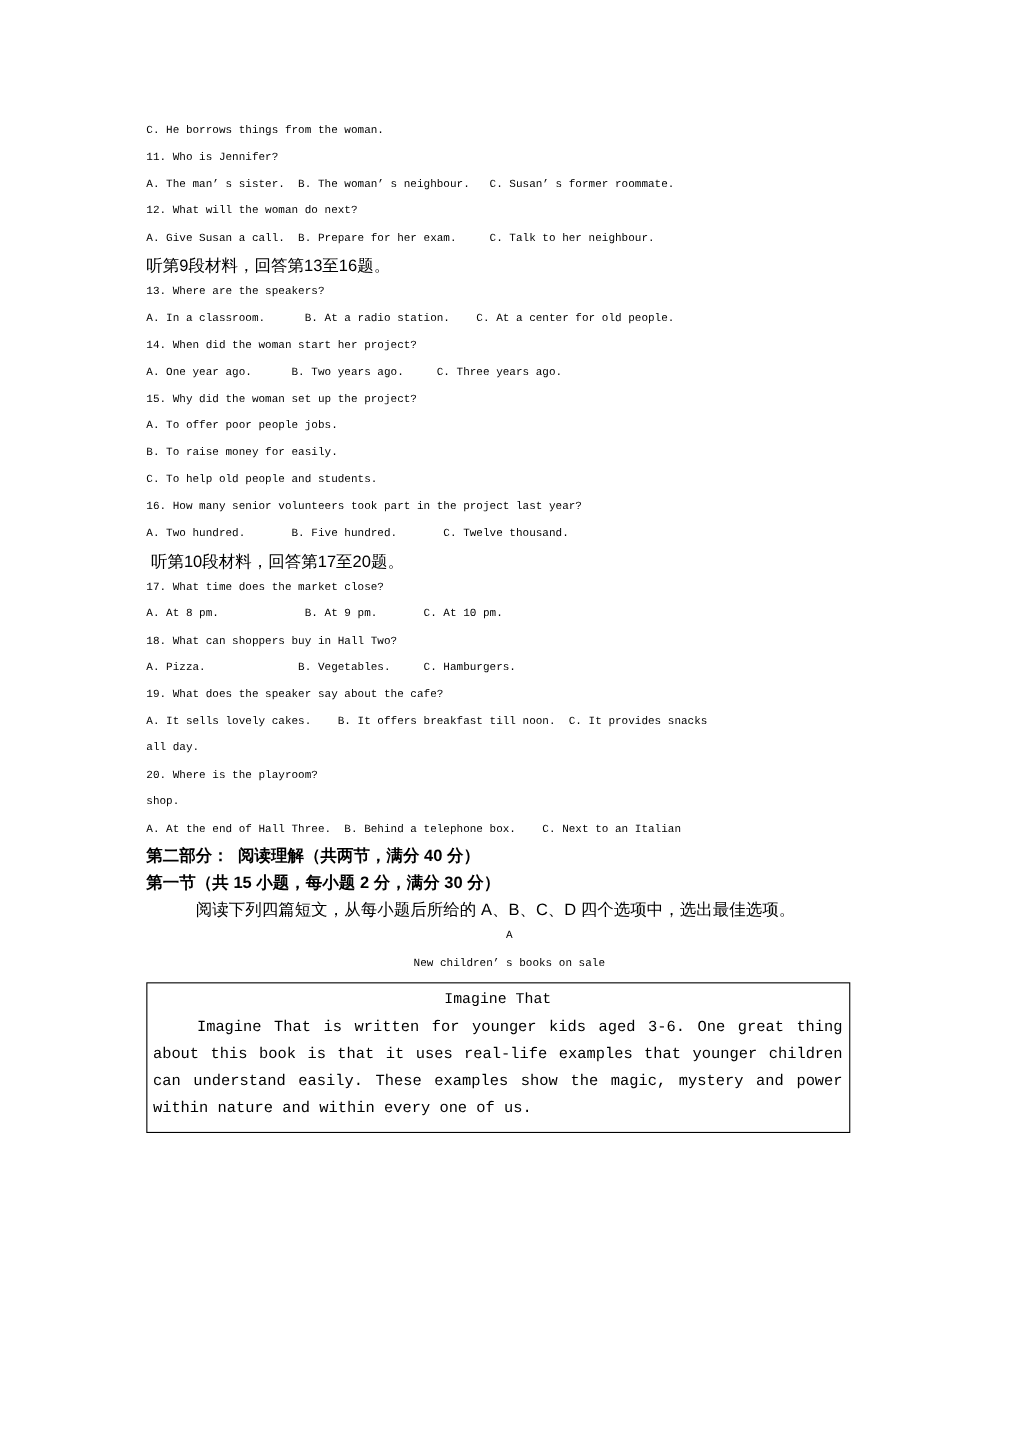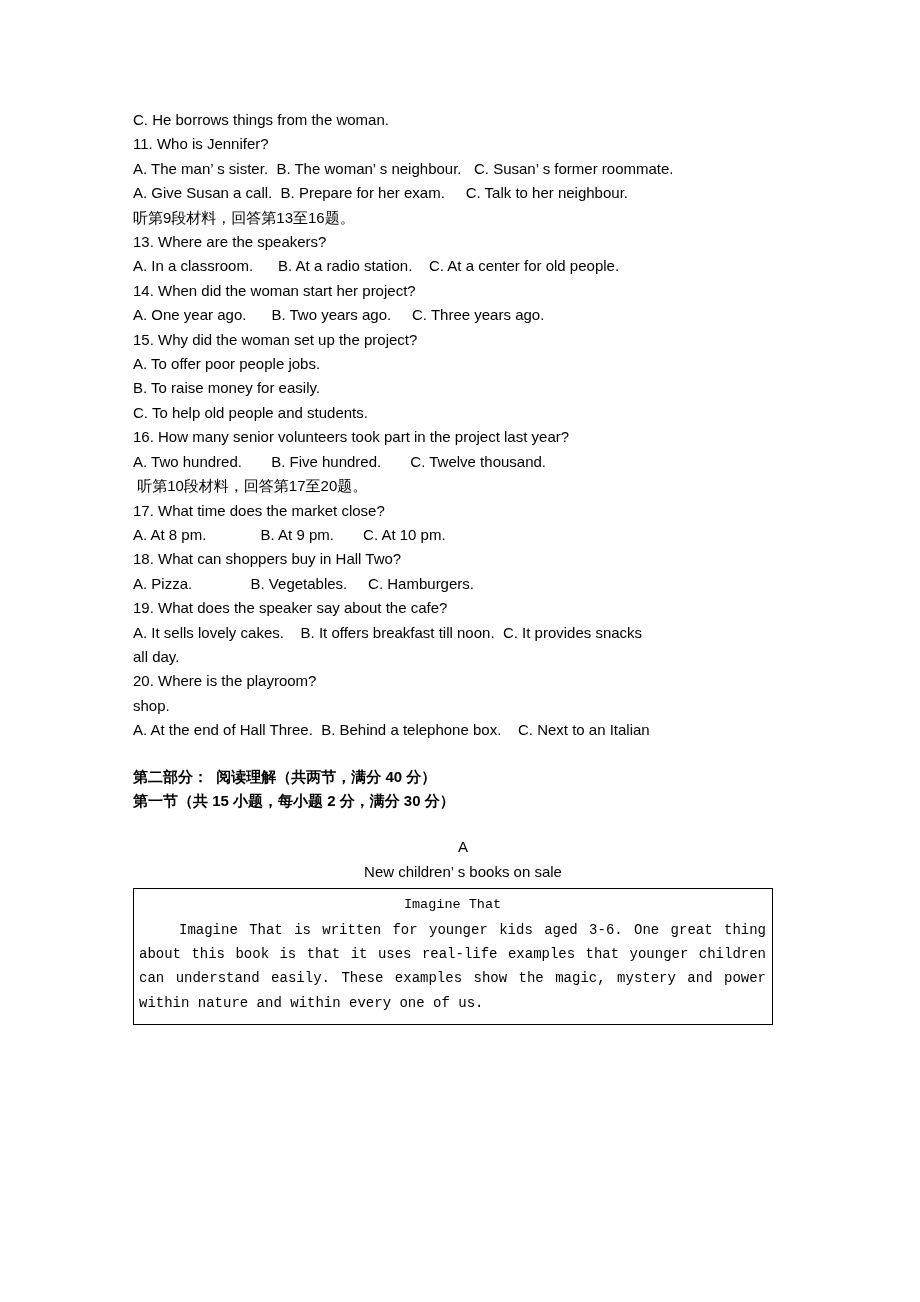--- a/index.html
+++ b/index.html
@@ -12,34 +12,34 @@
     overflow: hidden;
     color: #000000;
   }
   .content {
     position: absolute;
     left: 133px;
     top: 108px;
     width: 700px;
   }
   .line {
-    font-family: Liberation Sans, sans-serif;
-    font-size: 15px;
+    font-family: Liberation Mono, monospace;
+    font-size: 10px;
     line-height: 24.4px;
     white-space: pre;
     color: #000000;
   }
   .line.cjk {
     font-family: Liberation Sans, sans-serif;
     font-size: 15px;
   }
   .line.bold { font-weight: bold; }
   .line.center { text-align: center; width: 660px; white-space: pre; }
   .line.indent { padding-left: 45px; }
-  .line.gap-top { margin-top: 22px; }
+  .line.gap-top { }
   .textbox {
     margin-top: 4px;
     width: 640px;
     border: 1px solid #000000;
     padding: 4px 6px 9px 5px;
     background: #ffffff;
   }
   .box-title {
     text-align: center;
     font-family: "Liberation Mono", "DejaVu Sans Mono", monospace;
@@ -57,20 +57,21 @@
 </style>
 </head>
 <body>
 
 <div class="page">
   <div class="content">
     <div>
         <div class="line">C. He borrows things from the woman.</div>
         <div class="line">11. Who is Jennifer?</div>
         <div class="line">A. The man’ s sister.  B. The woman’ s neighbour.   C. Susan’ s former roommate.</div>
+        <div class="line">12. What will the woman do next?</div>
         <div class="line">A. Give Susan a call.  B. Prepare for her exam.     C. Talk to her neighbour.</div>
         <div class="line cjk">听第9段材料，回答第13至16题。</div>
         <div class="line">13. Where are the speakers?</div>
         <div class="line">A. In a classroom.      B. At a radio station.    C. At a center for old people.</div>
         <div class="line">14. When did the woman start her project?</div>
         <div class="line">A. One year ago.      B. Two years ago.     C. Three years ago.</div>
         <div class="line">15. Why did the woman set up the project?</div>
         <div class="line">A. To offer poor people jobs.</div>
         <div class="line">B. To raise money for easily.</div>
         <div class="line">C. To help old people and students.</div>
@@ -82,20 +83,21 @@
         <div class="line">18. What can shoppers buy in Hall Two?</div>
         <div class="line">A. Pizza.              B. Vegetables.     C. Hamburgers.</div>
         <div class="line">19. What does the speaker say about the cafe?</div>
         <div class="line">A. It sells lovely cakes.    B. It offers breakfast till noon.  C. It provides snacks</div>
         <div class="line">all day.</div>
         <div class="line">20. Where is the playroom?</div>
         <div class="line">shop.</div>
         <div class="line">A. At the end of Hall Three.  B. Behind a telephone box.    C. Next to an Italian</div>
         <div class="line cjk bold gap-top">第二部分：  阅读理解（共两节，满分 40 分）</div>
         <div class="line cjk bold">第一节（共 15 小题，每小题 2 分，满分 30 分）</div>
+        <div class="line cjk indent">阅读下列四篇短文，从每小题后所给的 A、B、C、D 四个选项中，选出最佳选项。</div>
         <div class="line center gap-top">A</div>
         <div class="line center">New children’ s books on sale</div>
       </div>
     <div class="textbox">
       <div class="box-title">Imagine That</div>
       <p class="box-paragraph">Imagine That is written for younger kids aged 3-6. One great thing about this book is that it uses real-life examples that younger children can understand easily. These examples show the magic, mystery and power within nature and within every one of us.</p>
     </div>
   </div>
 </div>
 

